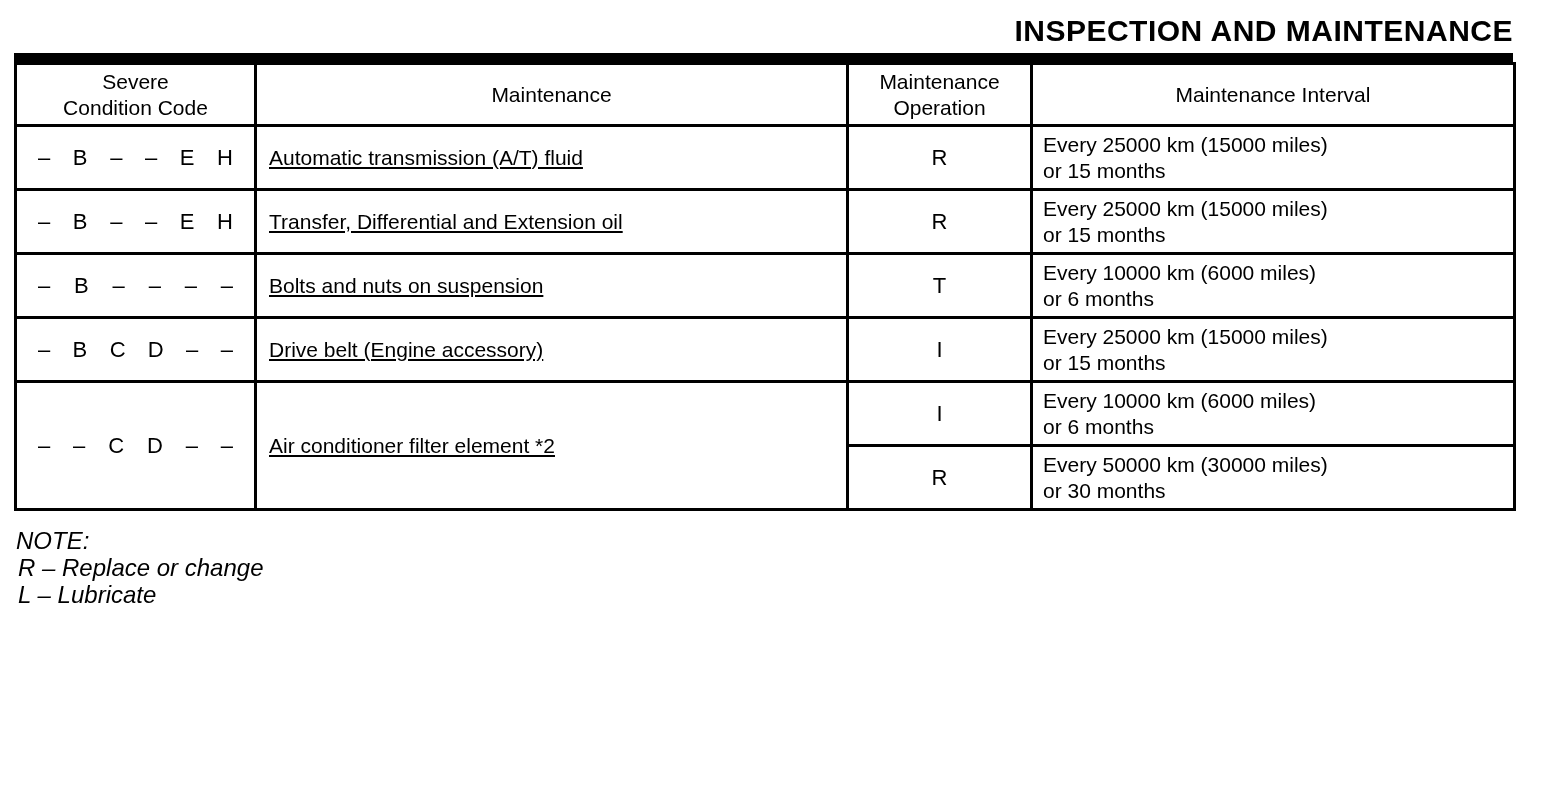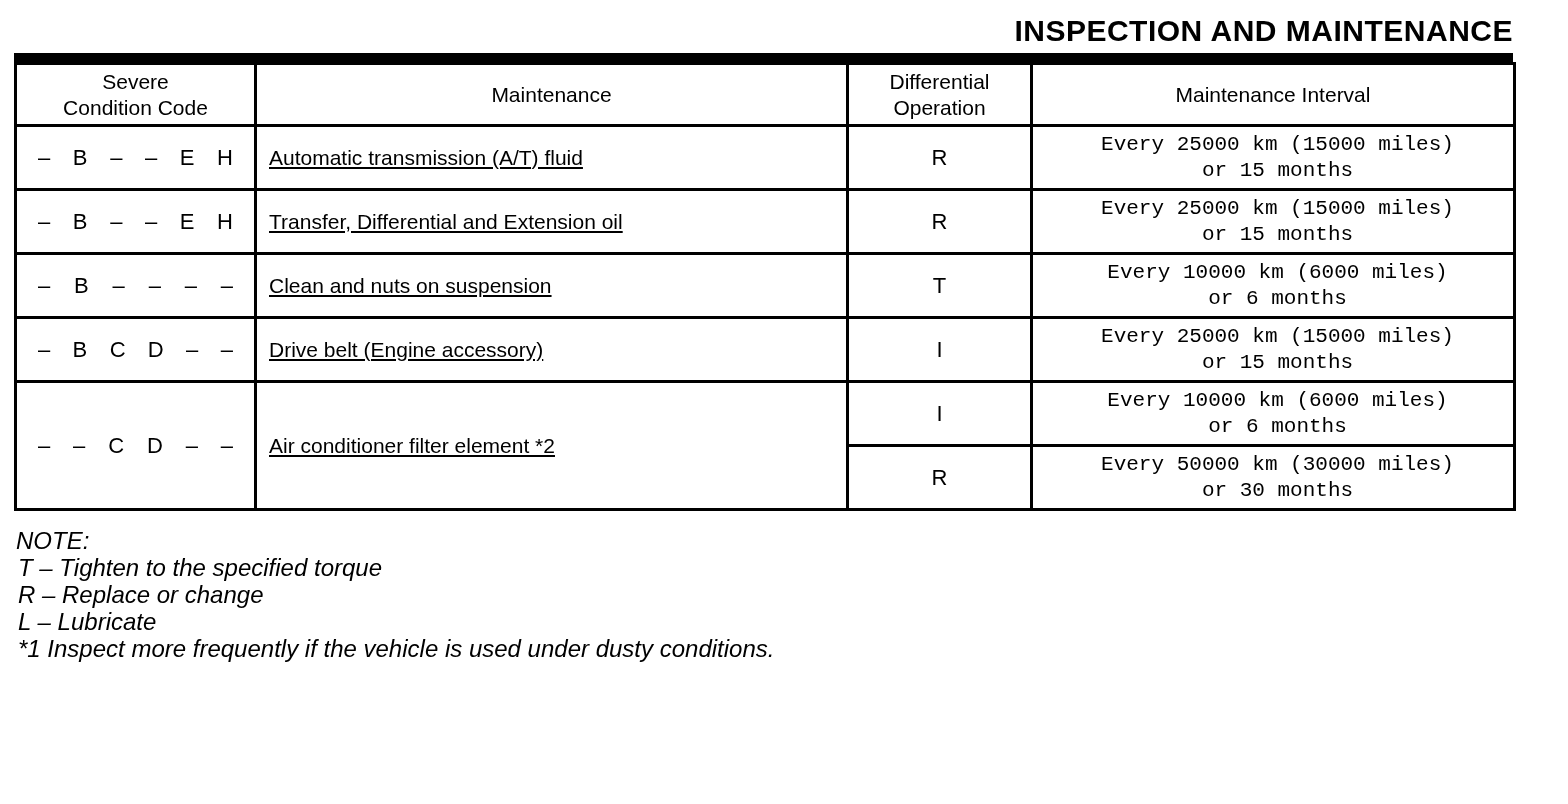--- a/index.html
+++ b/index.html
@@ -66,25 +66,24 @@
     vertical-align: middle;
     padding-left: 12px;
     text-decoration: underline;
   }
   td.op-cell {
     text-align: center;
     vertical-align: middle;
     font-size: 22px;
   }
   td.interval-cell {
-    text-align: center;
+    text-align: left;
     vertical-align: middle;
     padding-left: 10px;
     line-height: 26px;
-    font-family: Liberation Mono, monospace;
   }
   .notes {
     margin-top: 16px;
     font-style: italic;
     font-size: 24px;
     line-height: 27px;
   }
   .notes .note-title { padding-left: 2px; }
   .notes .note-item { padding-left: 4px; }
 </style>
@@ -100,21 +99,21 @@
     <colgroup>
       <col style="width:240px">
       <col style="width:592px">
       <col style="width:184px">
       <col style="width:483px">
     </colgroup>
     <thead>
       <tr>
         <th><span class="th-inner-narrow">Severe Condition Code</span></th>
         <th>Maintenance</th>
-        <th>Differential Operation</th>
+        <th>Maintenance Operation</th>
         <th>Maintenance Interval</th>
       </tr>
     </thead>
     <tbody>
 
       <tr>
         <td class="codes-cell">
           <div class="codes-wrap">
             <span>–</span>
             <span>B</span>
@@ -155,21 +154,21 @@
         <td class="codes-cell">
           <div class="codes-wrap">
             <span>–</span>
             <span>B</span>
             <span>–</span>
             <span>–</span>
             <span>–</span>
             <span>–</span>
           </div>
         </td>
-        <td class="maint-cell">Clean and nuts on suspension</td>
+        <td class="maint-cell">Bolts and nuts on suspension</td>
         <td class="op-cell">T</td>
         <td class="interval-cell">
           <div>Every 10000 km (6000 miles)</div>
           <div>or 6 months</div>
         </td>
       </tr>
 
       <tr>
         <td class="codes-cell">
           <div class="codes-wrap">
@@ -214,19 +213,17 @@
           <div>Every 50000 km (30000 miles)</div>
           <div>or 30 months</div>
         </td>
       </tr>
 
     </tbody>
   </table>
 
   <div class="notes">
     <div class="note-title">NOTE:</div>
-    <div class="note-item">T – Tighten to the specified torque</div>
     <div class="note-item">R – Replace or change</div>
     <div class="note-item">L – Lubricate</div>
-    <div class="note-item">*1 Inspect more frequently if the vehicle is used under dusty conditions.</div>
   </div>
 
 </div>
 
 </body></html>

